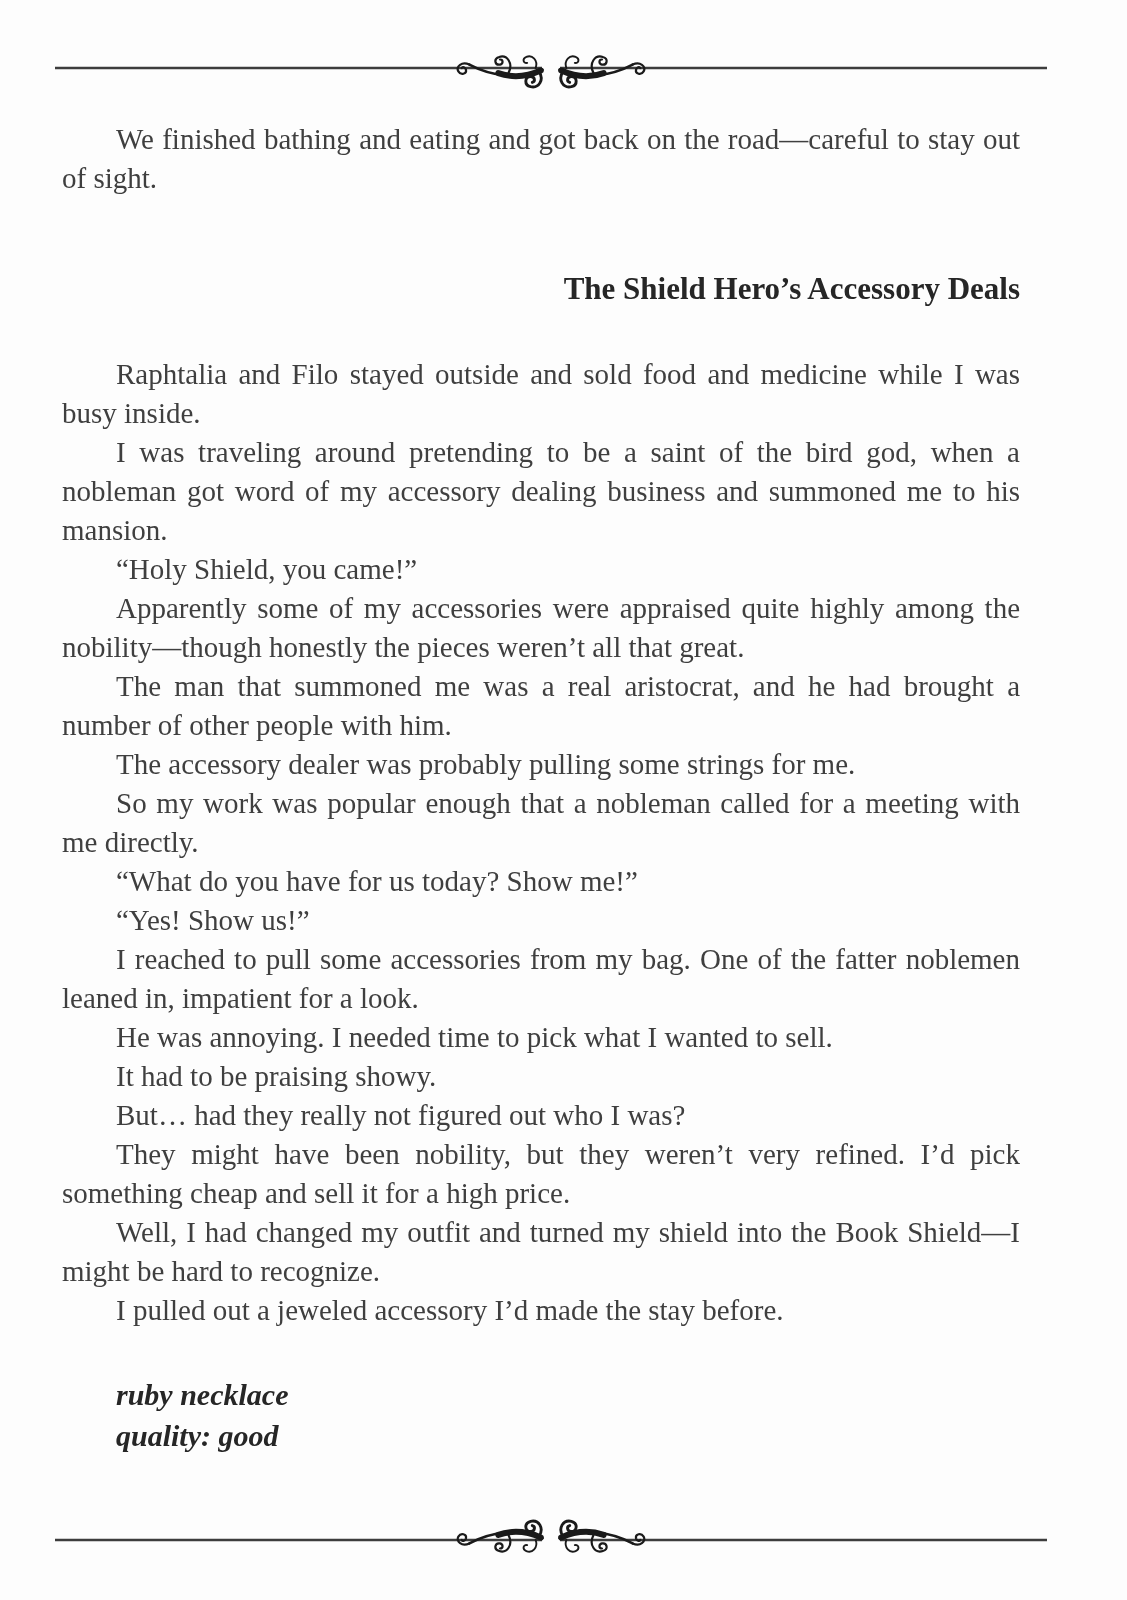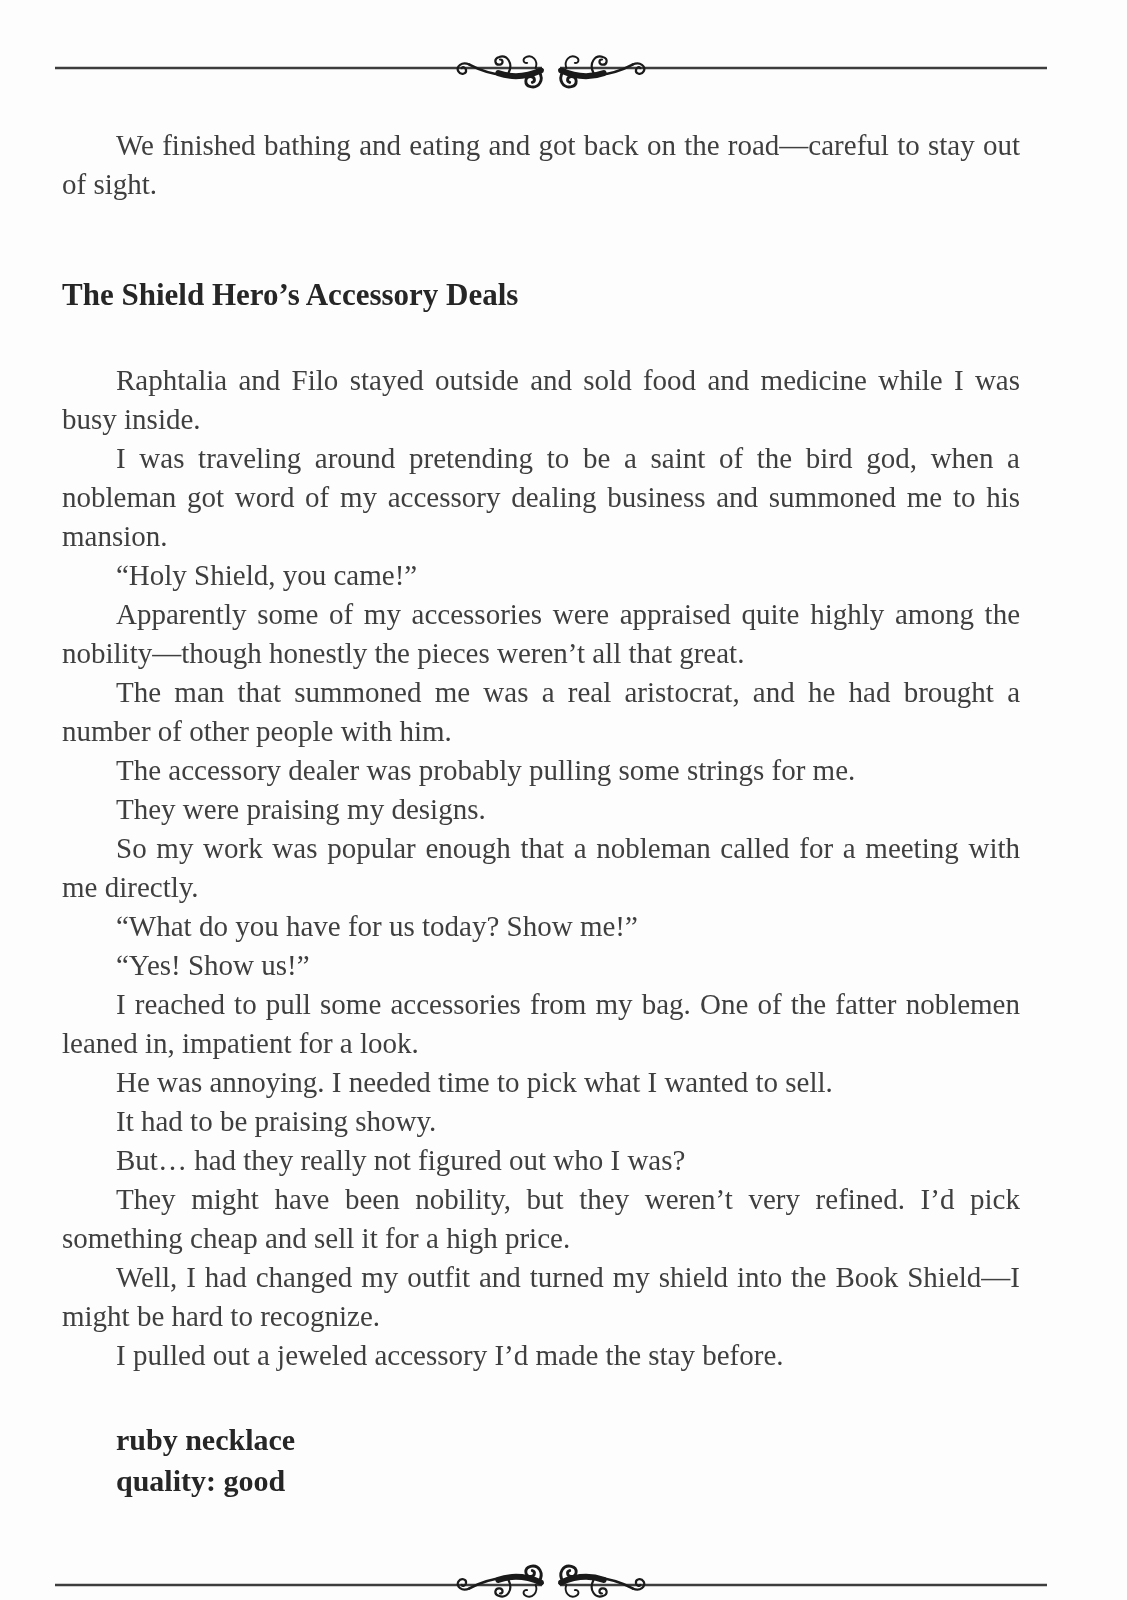--- a/index.html
+++ b/index.html
@@ -28,37 +28,38 @@
   .divider--bottom svg{transform:scaleY(-1);}
   .content{
     padding:0 107px 0 62px;
     font-family:"Liberation Serif","DejaVu Serif",serif;
     font-size:29px;
     line-height:39px;
     color:var(--text);
     text-align:justify;
   }
   .para{margin:0;text-indent:54px;}
-  .opening{margin-top:26px;}
+  .opening{margin-top:20px;}
   .heading{
     font-family:"Liberation Serif","DejaVu Serif",serif;
     font-size:31px;
     font-weight:bold;
     color:var(--heading);
     margin:72px 0 46px 0;
-    text-align:left;
+    text-align:right;
     line-height:1.25;
   }
   .item-card{
     margin:44px 0 0 54px;
     font-weight:bold;
     color:var(--heading);
     font-size:30px;
     line-height:41px;
     text-align:left;
+    font-style:italic;
   }
   .item-line{margin:0;}
 </style>
 </head>
 <body>
 
 <svg width="0" height="0" style="position:absolute" aria-hidden="true">
   <defs>
     <g id="flourish-half" fill="none" stroke-linecap="round" style="stroke:var(--ornament)">
       <path d="M 10 2 C 36 14 70 10 96 -4" stroke-width="3"></path>
@@ -90,21 +91,20 @@
 
     <h2 class="heading">The Shield Hero’s Accessory Deals</h2>
 
     <div class="story">
         <p class="para">Raphtalia and Filo stayed outside and sold food and medicine while I was busy inside.</p>
         <p class="para">I was traveling around pretending to be a saint of the bird god, when a nobleman got word of my accessory dealing business and summoned me to his mansion.</p>
         <p class="para">“Holy Shield, you came!”</p>
         <p class="para">Apparently some of my accessories were appraised quite highly among the nobility—though honestly the pieces weren’t all that great.</p>
         <p class="para">The man that summoned me was a real aristocrat, and he had brought a number of other people with him.</p>
         <p class="para">The accessory dealer was probably pulling some strings for me.</p>
-        <p class="para">They were praising my designs.</p>
         <p class="para">So my work was popular enough that a nobleman called for a meeting with me directly.</p>
         <p class="para">“What do you have for us today? Show me!”</p>
         <p class="para">“Yes! Show us!”</p>
         <p class="para">I reached to pull some accessories from my bag. One of the fatter noblemen leaned in, impatient for a look.</p>
         <p class="para">He was annoying. I needed time to pick what I wanted to sell.</p>
         <p class="para">It had to be praising showy.</p>
         <p class="para">But… had they really not figured out who I was?</p>
         <p class="para">They might have been nobility, but they weren’t very refined. I’d pick something cheap and sell it for a high price.</p>
         <p class="para">Well, I had changed my outfit and turned my shield into the Book Shield—I might be hard to recognize.</p>
         <p class="para">I pulled out a jeweled accessory I’d made the stay before.</p>

